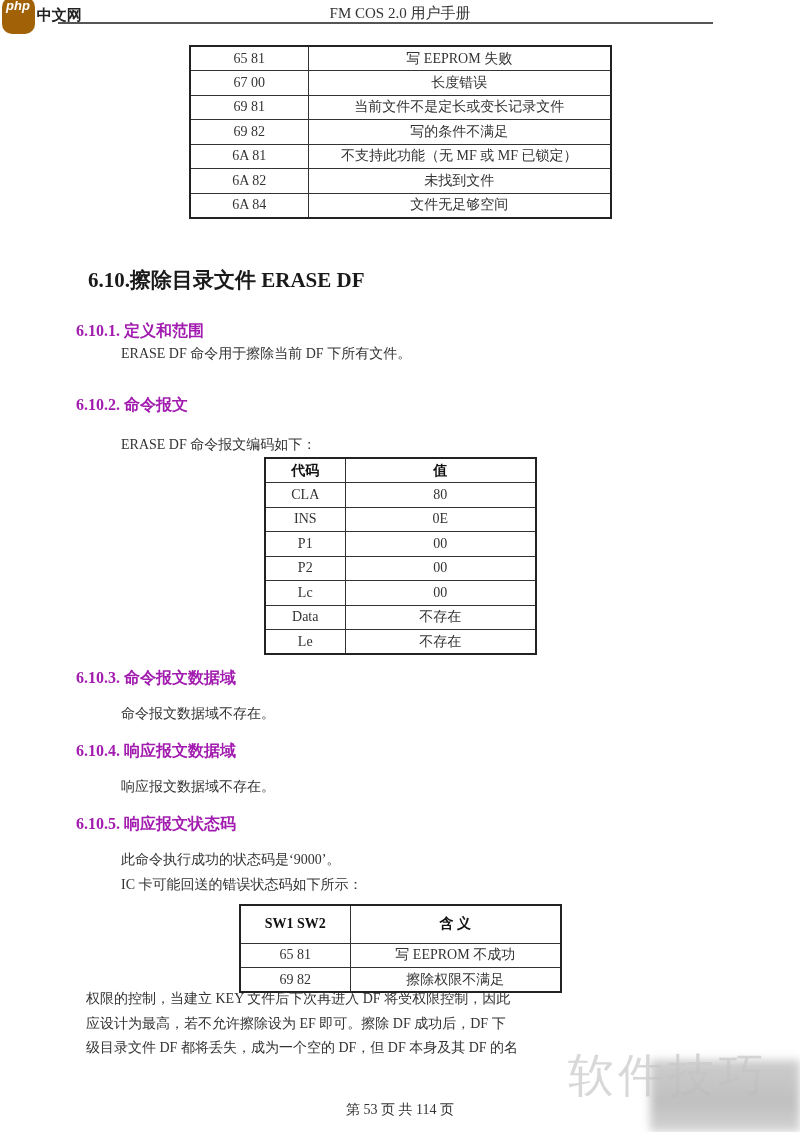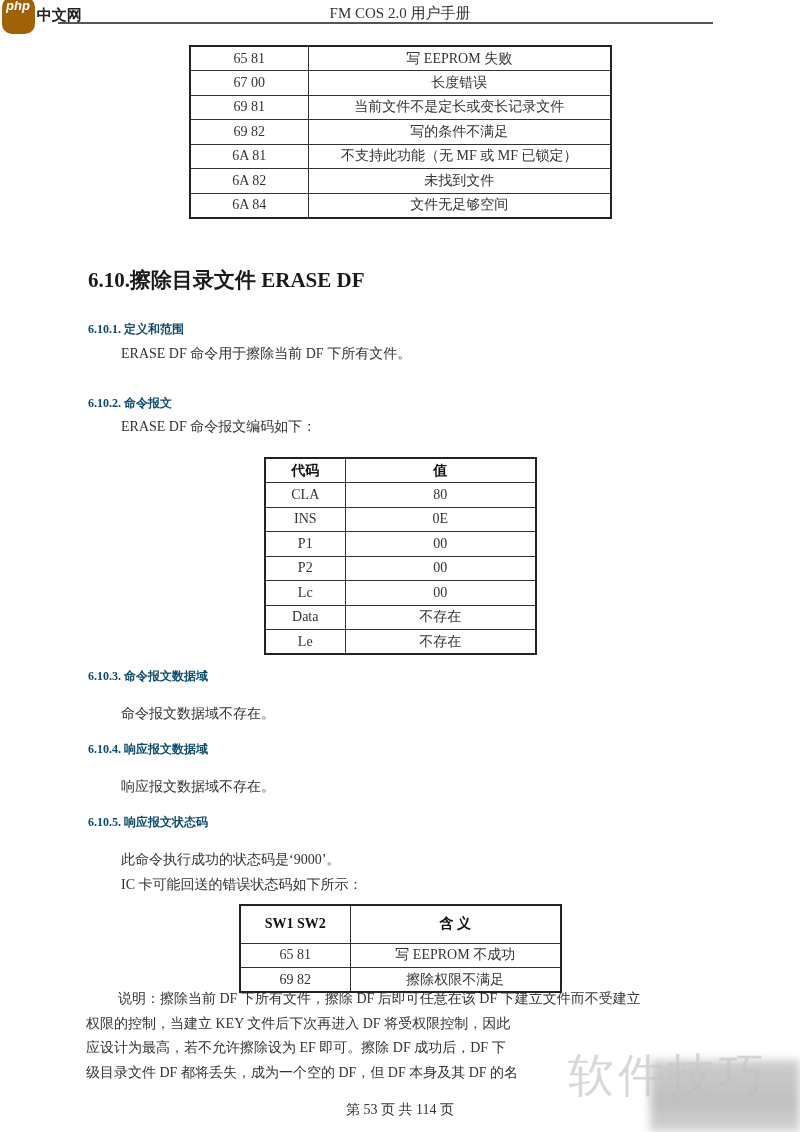--- a/index.html
+++ b/index.html
@@ -18,21 +18,21 @@
   .header-title {
     position:absolute; left:0; width:800px; top:4px; text-align:center; font-size:15px; color:#333;
   }
 
   table.grid { position:absolute; border-collapse:collapse; font-size:14px; }
   table.grid td, table.grid th { border:1px solid #333; text-align:center; padding:0; font-weight:normal; color:#333; }
   table.grid { border:2px solid #222; }
   table.grid th { font-weight:bold; color:#111; }
 
   .h2 { position:absolute; left:88px; font-size:21px; font-weight:bold; color:#1a1a1a; }
-  .h3 { position:absolute; left:88px; font-size:12px; font-weight:bold; color:#0c4a6e; }
+  .h3 { position:absolute; left:76px; font-size:16px; font-weight:bold; color:#a21caf; }
   .p  { position:absolute; left:121px; font-size:14px; color:#333; white-space:nowrap; }
   .para { position:absolute; left:86px; font-size:14px; color:#333; line-height:24.5px; width:640px; }
   .para span { display:block; white-space:nowrap; overflow:hidden; }
   .footer { position:absolute; left:0; width:800px; top:1101px; text-align:center; font-size:14px; color:#333; }
   .watermark {
     position:absolute; left:568px; top:1045px; font-family:"DejaVu Sans",sans-serif; font-size:46px;
     color:#cfcfcf; letter-spacing:4px; opacity:0.8;
   }
   .smudge {
     position:absolute; left:650px; top:1060px; width:150px; height:72px;
@@ -86,21 +86,21 @@
       </tr>
   </tbody>
 </table>
 
 <div class="h2" style="top:266px;">6.10.擦除目录文件  ERASE DF</div>
 
 <div class="h3" style="top:321px;">6.10.1. 定义和范围</div>
 <div class="p" style="top:345px;text-align:center;">ERASE DF  命令用于擦除当前 DF 下所有文件。</div>
 
 <div class="h3" style="top:395px;">6.10.2. 命令报文</div>
-<div class="p" style="top:418px;">ERASE DF  命令报文编码如下：</div>
+<div class="p" style="top:436px;">ERASE DF  命令报文编码如下：</div>
 
 <table class="grid" style="left:264px;top:457px;width:273px;">
   <colgroup>
       <col style="width:80px">
       <col>
     </colgroup>
   <thead>
     <tr style="height:24.5px">
         <th>代码</th>
         <th>值</th>
@@ -165,21 +165,20 @@
         <td>写 EEPROM 不成功</td>
       </tr>
     <tr style="height:24.5px">
         <td>69 82</td>
         <td>擦除权限不满足</td>
       </tr>
   </tbody>
 </table>
 
 <div class="para" style="top:987px;">
-  <span style="padding-left:32px;">说明：擦除当前 DF 下所有文件，擦除 DF 后即可任意在该 DF 下建立文件而不受建立</span>
   <span style="width:465px;">权限的控制，当建立 KEY 文件后下次再进入 DF 将受权限控制，因此</span>
   <span style="width:465px;">应设计为最高，若不允许擦除设为 EF 即可。擦除 DF 成功后，DF 下</span>
   <span style="width:465px;">级目录文件 DF 都将丢失，成为一个空的 DF，但 DF 本身及其 DF 的名</span>
 </div>
 
 <div class="watermark">软件技巧</div>
 <div class="smudge"></div>
 
 <div class="footer">第 53 页   共 114 页</div>
 

